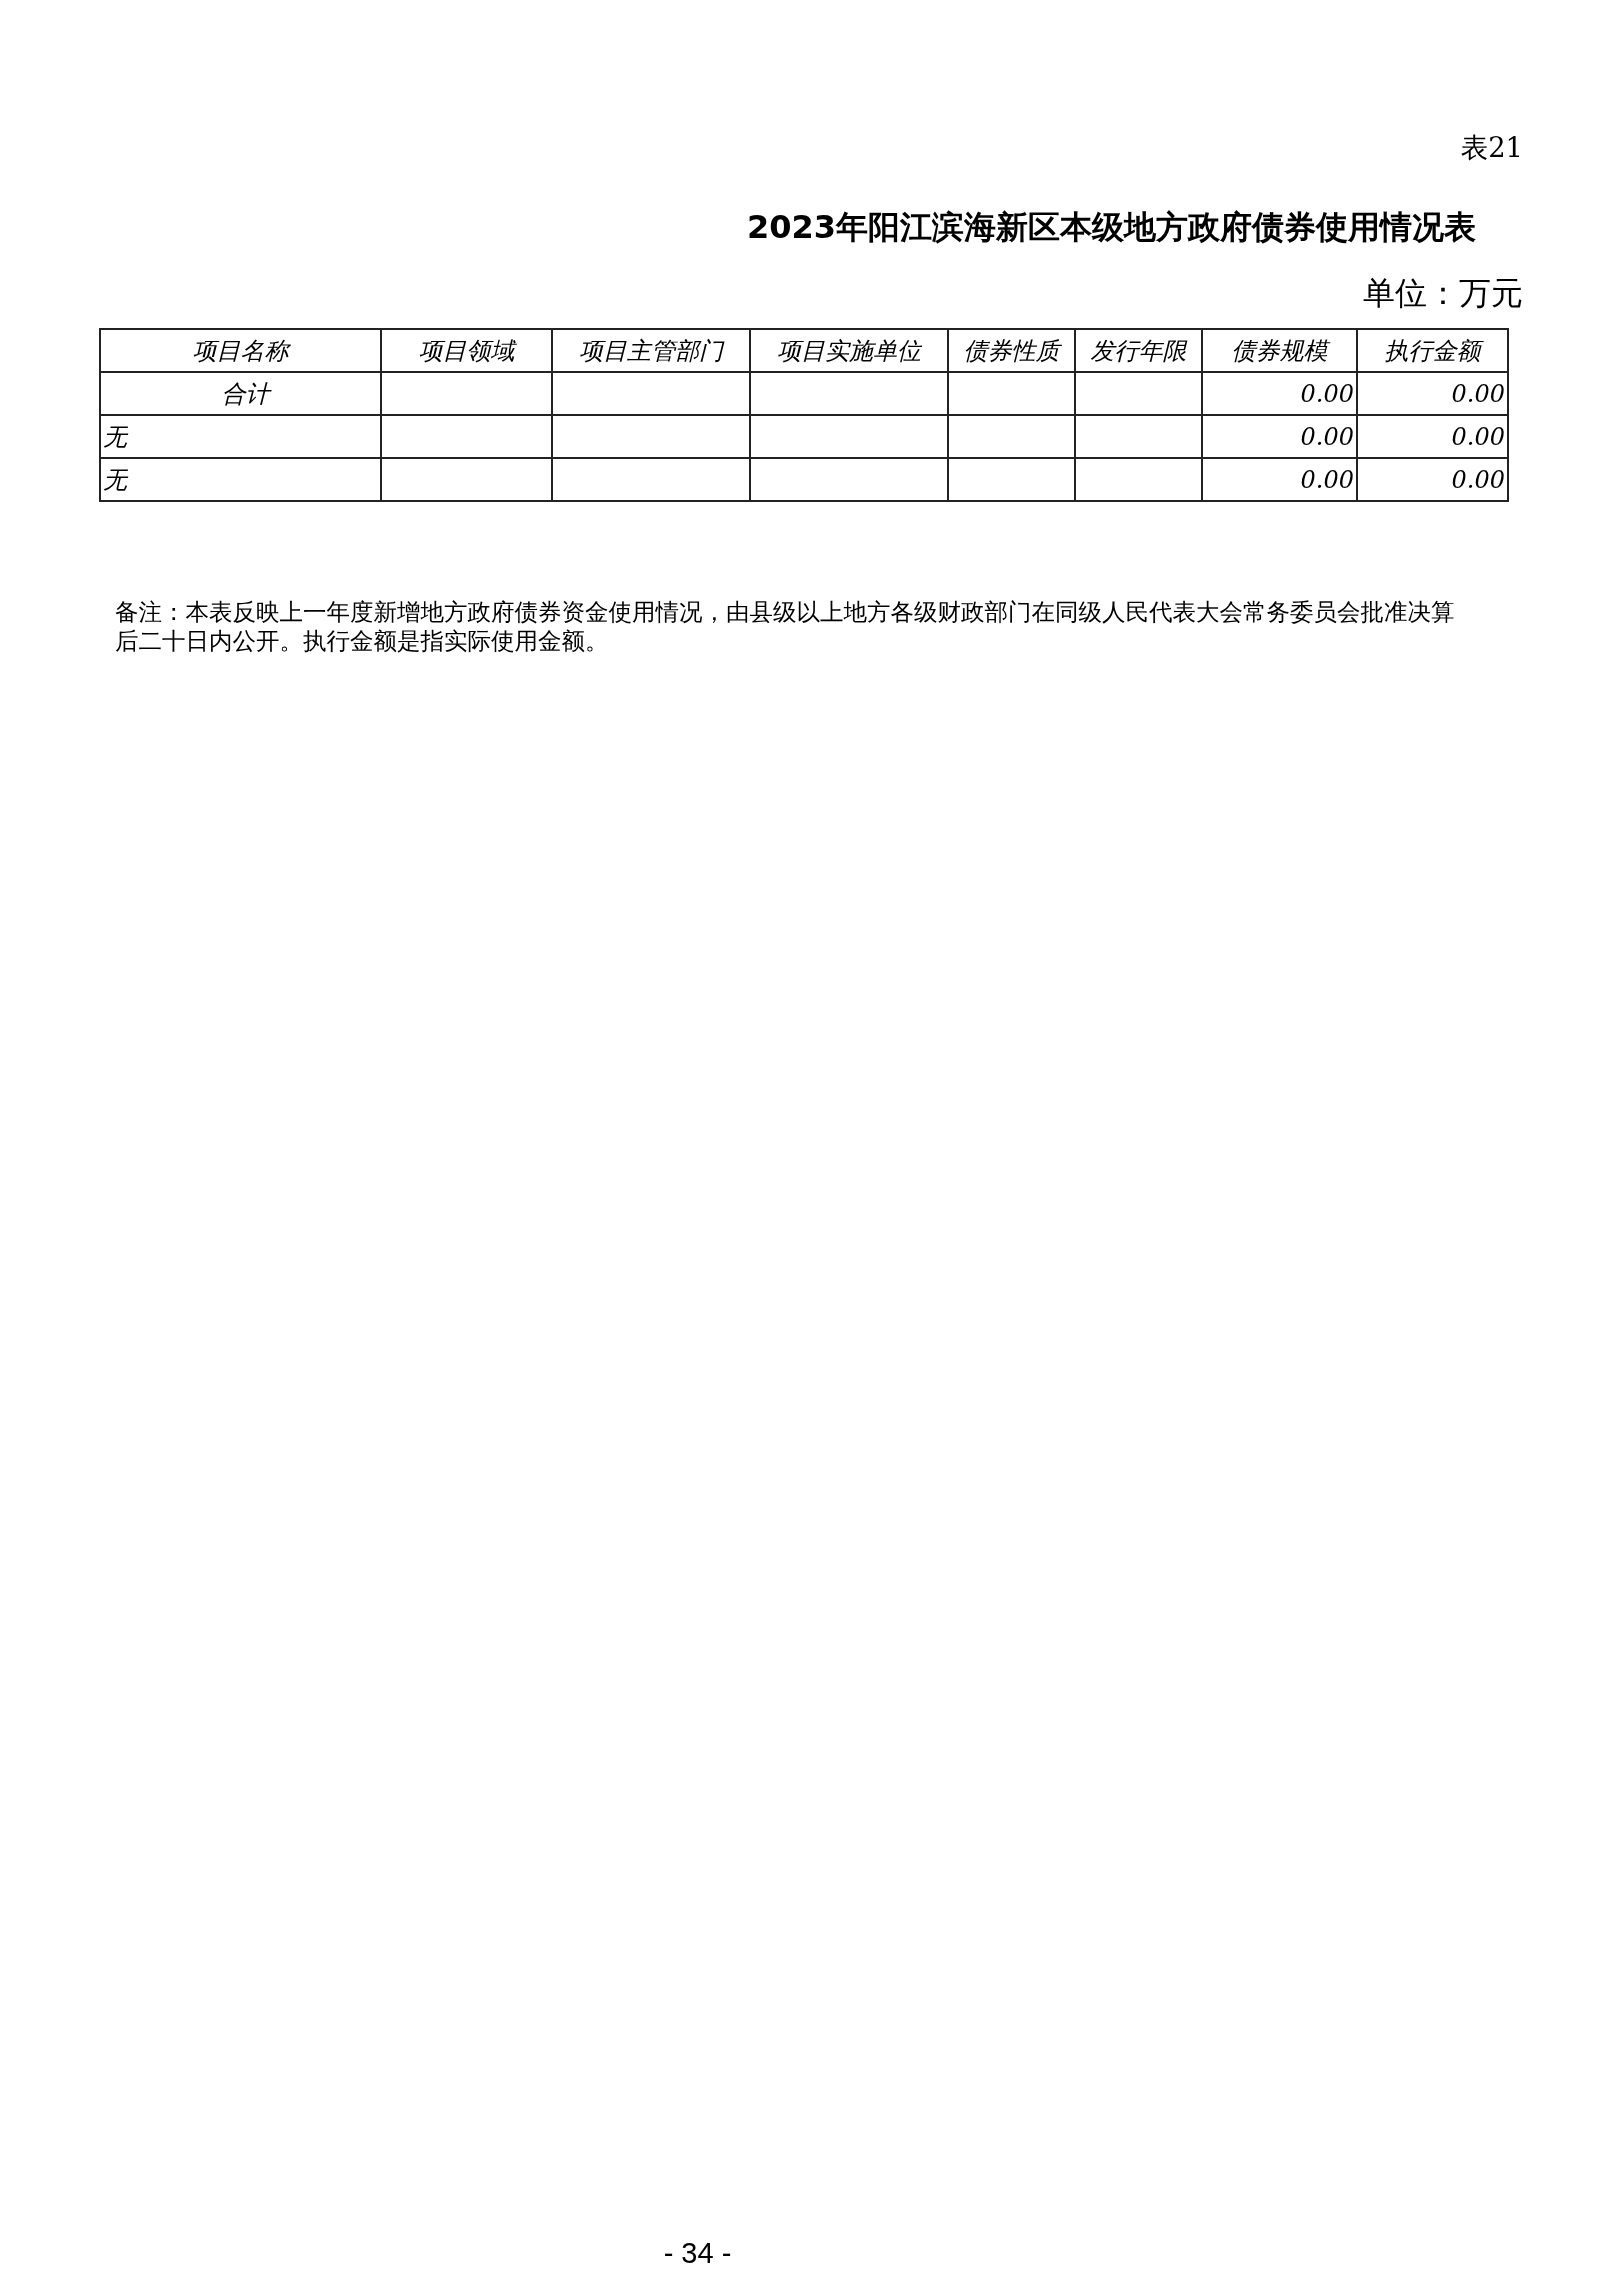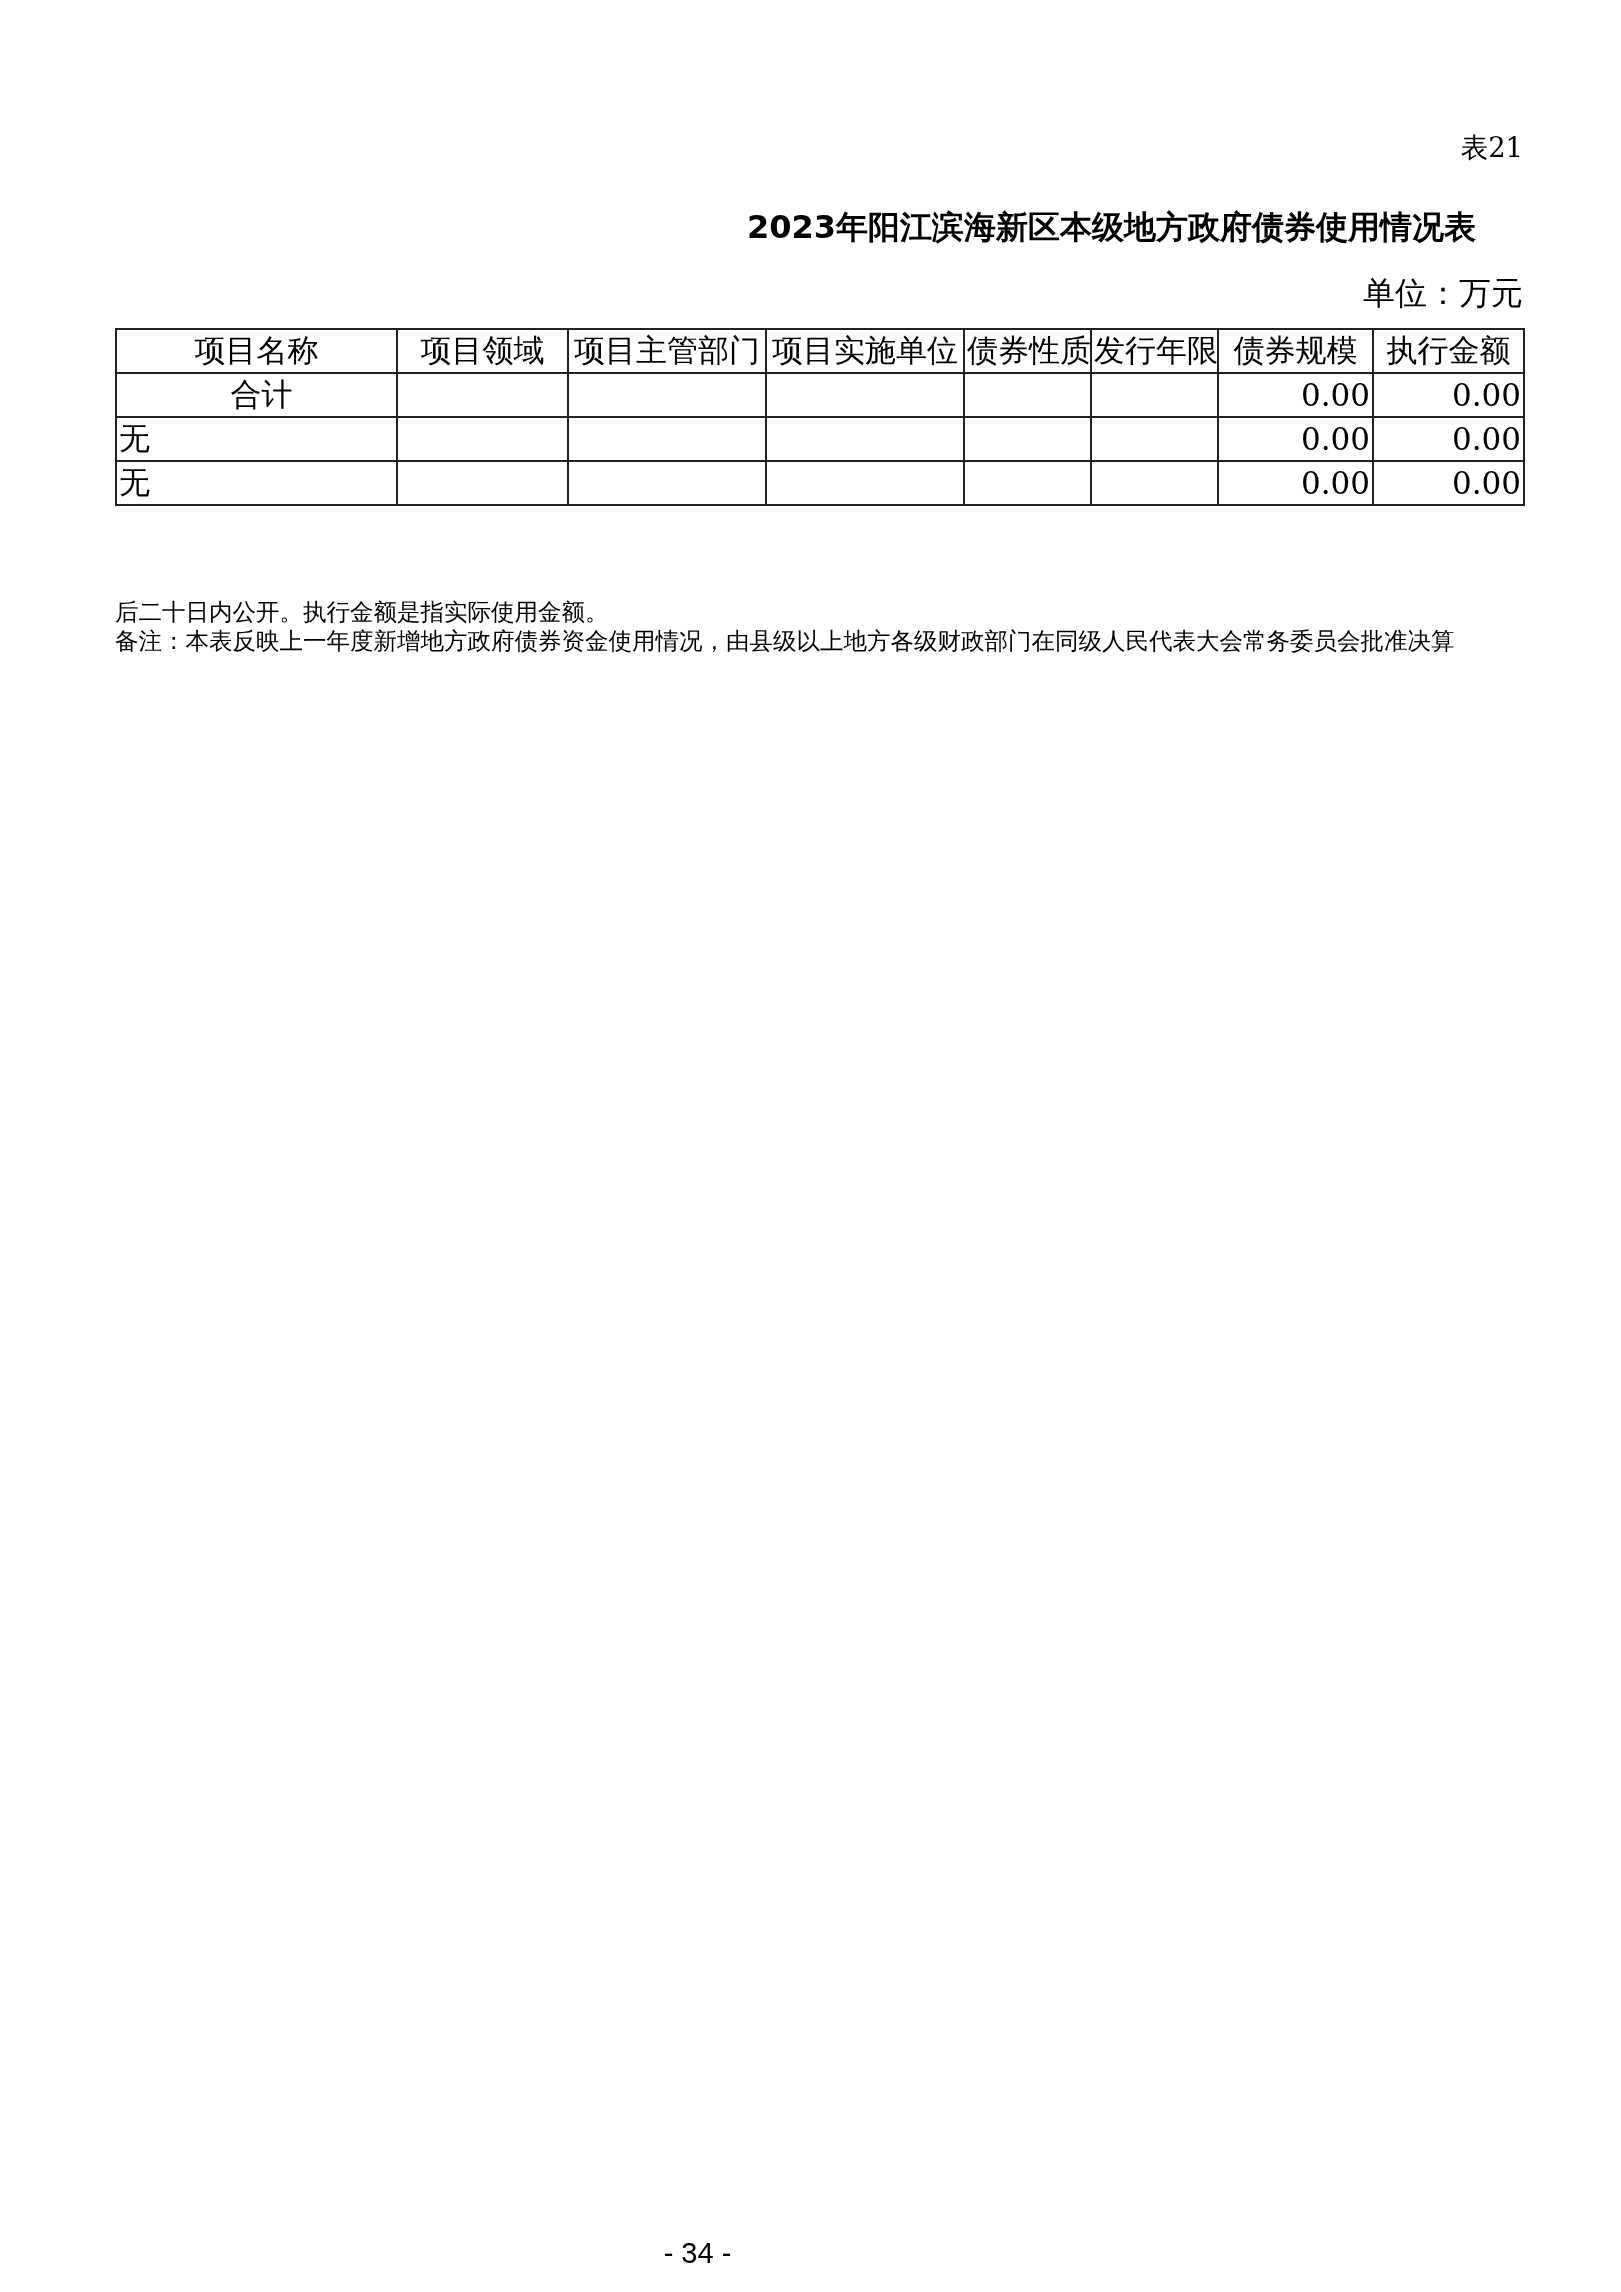--- a/index.html
+++ b/index.html
@@ -2,22 +2,22 @@
 <html><head>
 <meta charset="utf-8">
 <style>
   html, body { margin: 0; padding: 0; background: #ffffff; }
   body { width: 1621px; height: 2293px; position: relative; overflow: hidden;
          font-family: "DejaVu Serif", "Liberation Serif", serif; color: #000; }
   .table-no { position: absolute; top: 130px; right: 98px; font-size: 27.4px; }
   .title { position: absolute; top: 206px; left: 0; width: 1476px; text-align: right;
            font-family: "DejaVu Sans", "Liberation Sans", sans-serif; font-weight: bold; font-size: 32px; letter-spacing: 0px; }
   .unit { position: absolute; top: 272px; right: 98px; font-size: 32px; }
-  table.data { position: absolute; top: 328px; left: 115px; width: 1408px;
-               border-collapse: collapse; table-layout: fixed; font-size: 31px; }
+  table.data { position: absolute; top: 328px; left: 99px; width: 1408px;
+               border-collapse: collapse; table-layout: fixed; font-size: 24px; font-style: italic; }
   table.data th, table.data td { border: 2.5px solid #222; height: 41px; padding: 0 2px;
                font-weight: normal; white-space: nowrap; overflow: hidden; }
   table.data th { text-align: center; }
   td.name { text-align: left; padding-left: 13.7px; }
   td.name.center { text-align: center; padding-left: 12px; }
   td.num { text-align: right; padding-right: 2px; font-family: "DejaVu Serif", serif; }
   .note { position: absolute; top: 598px; left: 115px; width: 1411px; font-size: 23.5px; line-height: 29px; }
   .page-num { position: absolute; top: 2237px; left: 0; width: 1395px; text-align: center;
               font-family: "Liberation Sans", sans-serif; font-size: 29px; }
 </style>
@@ -79,18 +79,18 @@
       <td></td>
       <td></td>
       <td></td>
       <td class="num">0.00</td>
       <td class="num">0.00</td>
     </tr>
   </tbody>
 </table>
 
 <div class="note">
+  <div>备注：本表反映上一年度新增地方政府债券资金使用情况，由县级以上地方各级财政部门在同级人民代表大会常务委员会批准决算</div>
   <div>后二十日内公开。执行金额是指实际使用金额。</div>
-  <div>备注：本表反映上一年度新增地方政府债券资金使用情况，由县级以上地方各级财政部门在同级人民代表大会常务委员会批准决算</div>
 </div>
 
 <div class="page-num">- 34 -</div>
 
 
 </body></html>

